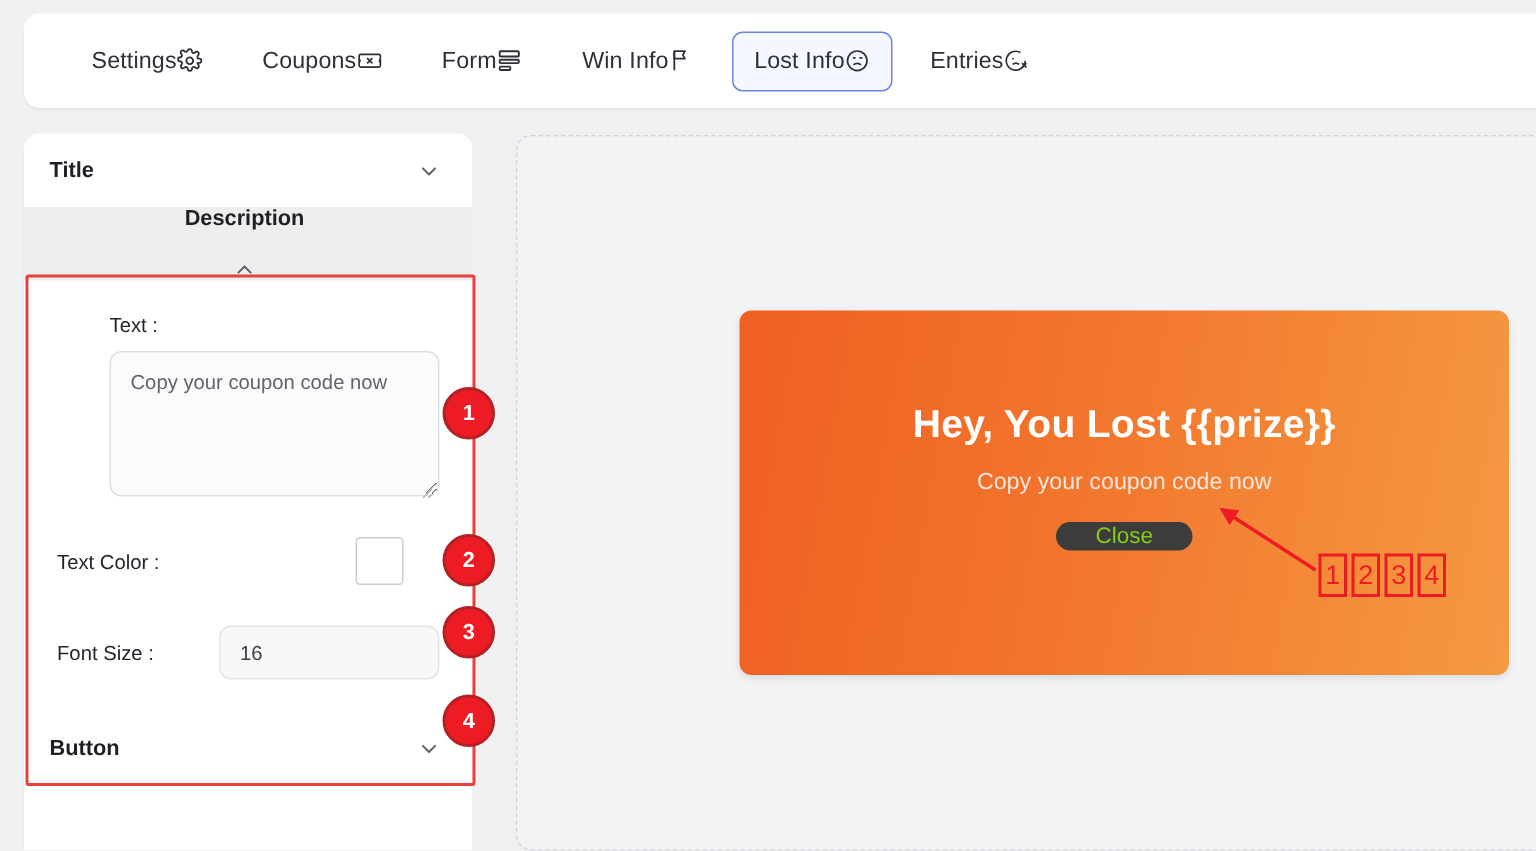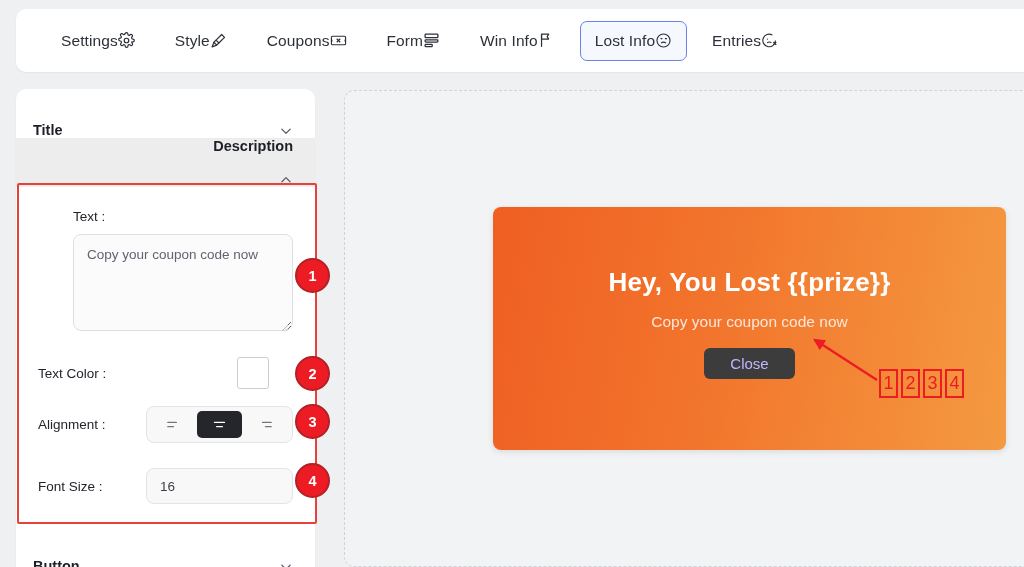--- a/index.html
+++ b/index.html
@@ -71,21 +71,21 @@
     width: 299px;
     height: 478px;
     background: #ffffff;
     border-radius: 10px 10px 0 0;
     box-shadow: 0 1px 2px rgba(0,0,0,0.05);
     overflow: hidden;
   }
   .acc-header {
     height: 49px;
     display: flex;
-    align-items: flex-end;
+    align-items: center;
     justify-content: space-between;
     padding: 0 22px 0 17px;
     box-sizing: border-box;
     cursor: pointer;
   }
   .acc-header.shaded { background: #ededed; flex-direction: column; }
   .acc-title {
     font-size: 14.5px;
     font-weight: bold;
     color: #1c1f26;
@@ -267,26 +267,26 @@
   }
   .popup-desc {
     font-size: 15.5px;
     color: #fbe6d9;
     margin: 15px 0 0 0;
   }
   .close-btn {
     margin-top: 17px;
     display: inline-block;
     background: #3c3c3c;
-    color: #c4b5fd;
+    color: #84cc16;
     font-size: 15px;
     font-family: "Liberation Sans", sans-serif;
     border: none;
-    border-radius: 6px;
-    padding: 7px 26px;
+    border-radius: 16px;
+    padding: 1px 26px;
     cursor: pointer;
   }
 
   
   .anno-svg {
     position: absolute;
     left: 0; top: 0;
     width: 1024px;
     height: 567px;
     pointer-events: none;
@@ -317,30 +317,20 @@
     <div class="tab">
       <span class="tab-label">Settings</span>
       <span class="tab-icon">
         <svg viewBox="0 0 24 24" width="17" height="17" fill="none" stroke="currentColor" stroke-width="1.7">
           <circle cx="12" cy="12" r="3.2"></circle>
           <path d="M19.4 13.6a1.6 1.6 0 0 0 .3 1.8l.1.1a2 2 0 1 1-2.8 2.8l-.1-.1a1.6 1.6 0 0 0-1.8-.3 1.6 1.6 0 0 0-1 1.5v.2a2 2 0 1 1-4 0v-.1a1.6 1.6 0 0 0-1-1.5 1.6 1.6 0 0 0-1.8.3l-.1.1a2 2 0 1 1-2.8-2.8l.1-.1a1.6 1.6 0 0 0 .3-1.8 1.6 1.6 0 0 0-1.5-1H3a2 2 0 1 1 0-4h.1a1.6 1.6 0 0 0 1.5-1 1.6 1.6 0 0 0-.3-1.8l-.1-.1a2 2 0 1 1 2.8-2.8l.1.1a1.6 1.6 0 0 0 1.8.3h.1a1.6 1.6 0 0 0 1-1.5V3a2 2 0 1 1 4 0v.1a1.6 1.6 0 0 0 1 1.5 1.6 1.6 0 0 0 1.8-.3l.1-.1a2 2 0 1 1 2.8 2.8l-.1.1a1.6 1.6 0 0 0-.3 1.8v.1a1.6 1.6 0 0 0 1.5 1h.2a2 2 0 1 1 0 4h-.1a1.6 1.6 0 0 0-1.5 1z"></path>
         </svg>
       </span>
     </div>
 
-    <div class="tab">
-      <span class="tab-label">Style</span>
-      <span class="tab-icon">
-        <svg viewBox="0 0 24 24" width="17" height="17" fill="none" stroke="currentColor" stroke-width="1.7" stroke-linejoin="round">
-          <path d="M16.5 3.5l4 4-8 8-4-4z"></path>
-          <path d="M8.5 11.5l-3 3 4 4 3-3"></path>
-          <path d="M5.5 14.5L3 21l6.5-2.5"></path>
-        </svg>
-      </span>
-    </div>
 
     <div class="tab">
       <span class="tab-label">Coupons</span>
       <span class="tab-icon">
         <svg viewBox="0 0 24 24" width="17" height="17" fill="none" stroke="currentColor" stroke-width="1.6">
           <rect x="2" y="6" width="20" height="12" rx="1.5"></rect>
           <path d="M2 10.5a1.8 1.8 0 0 1 0 3M22 10.5a1.8 1.8 0 0 0 0 3"></path>
           <path d="M9.5 9.5l5 5M14.5 9.5l-5 5"></path>
         </svg>
       </span>
@@ -427,40 +417,20 @@
       </div>
     </div>
 
     <div class="field-row" style="padding:16px 5px 0 5px; height:44px;">
       <span class="field-label">Text Color :</span>
       <span class="swatch-holder">
         <span class="color-swatch"></span>
       </span>
     </div>
 
-    <div class="field-row" style="padding:6px 5px 0 5px; height:46px;">
-      <span class="field-label">Alignment :</span>
-      <span class="align-group">
-        <span class="align-btn">
-          <svg viewBox="0 0 24 24" width="17" height="17" fill="none" stroke="currentColor" stroke-width="1.9" stroke-linecap="round">
-            <path d="M4 9h12M4 15h8"></path>
-          </svg>
-        </span>
-        <span class="align-btn selected">
-          <svg viewBox="0 0 24 24" width="17" height="17" fill="none" stroke="currentColor" stroke-width="1.9" stroke-linecap="round">
-            <path d="M5 9h14M8 15h8"></path>
-          </svg>
-        </span>
-        <span class="align-btn">
-          <svg viewBox="0 0 24 24" width="17" height="17" fill="none" stroke="currentColor" stroke-width="1.9" stroke-linecap="round">
-            <path d="M8 9h12M12 15h8"></path>
-          </svg>
-        </span>
-      </span>
-    </div>
 
     <div class="field-row" style="padding:14px 5px 0 5px; height:50px;">
       <span class="field-label">Font Size :</span>
       <input class="num-input" type="text" value="16" style="">
     </div>
 
   </div>
 
   <div class="acc-header" style="margin-top:4px;">
     <span class="acc-title">Button</span>

